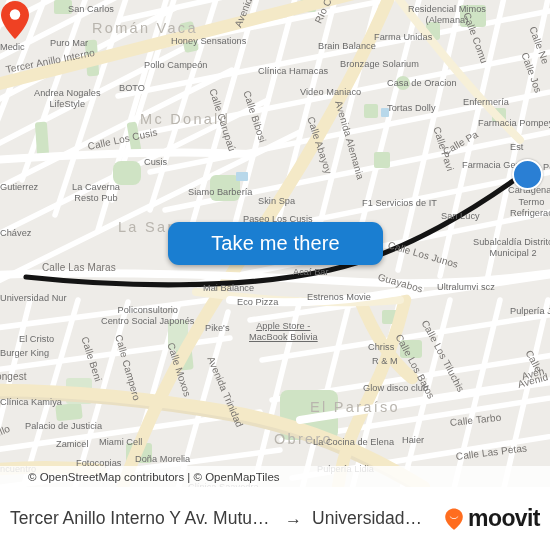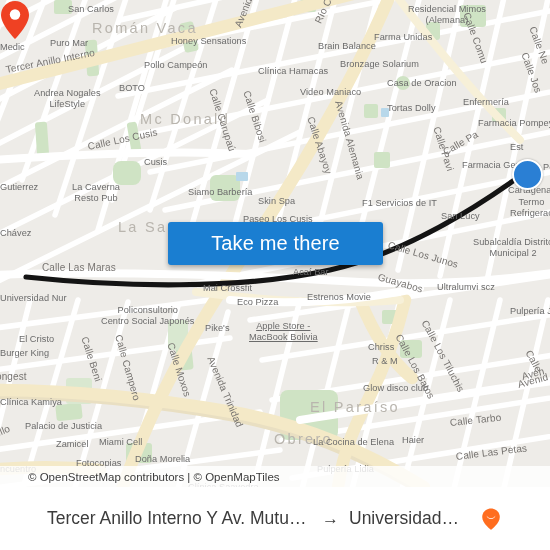--- a/index.html
+++ b/index.html
@@ -16,21 +16,21 @@
   .street{color:#777471;font-size:10px;letter-spacing:.1px;}
   .area{color:#b9b5ae;font-size:14.5px;letter-spacing:2.3px;font-weight:400;}
 
   
   #destPin{position:absolute;left:8px;top:248px;width:30px;height:40px;}
   #origDot{position:absolute;left:512px;top:159px;width:27px;height:27px;border-radius:50%;
            background:#2a7fd4;border:2.5px solid #fff;box-shadow:0 0 2px rgba(0,0,0,.35);}
 
   
   #cta{position:absolute;left:168px;top:222px;width:215px;height:43px;background:#1a7ed1;
-       border-radius:3px;box-shadow:0 2px 5px rgba(0,0,0,.32);color:#fff;font-size:20px;
+       border-radius:11px;box-shadow:0 2px 5px rgba(0,0,0,.32);color:#fff;font-size:20px;
        display:flex;align-items:center;justify-content:center;letter-spacing:.15px;cursor:pointer;}
 
   
   #attrib{position:absolute;left:0;top:466px;width:550px;height:21px;background:rgba(255,255,255,.82);
           color:#3b3b3b;font-size:11.5px;display:flex;align-items:center;padding-left:28px;box-sizing:border-box;}
 
   
   #footer{position:absolute;left:0;top:487px;width:550px;height:63px;background:#fff;
           display:flex;align-items:center;justify-content:center;gap:9px;}
   #footer .ftxt{color:#3c3c3c;font-size:17.5px;white-space:nowrap;overflow:hidden;text-overflow:ellipsis;}
@@ -261,21 +261,21 @@
 Centro Social Japonés</div>
         <div class="maplabel poi" style="left: 19px; top: 334px;">El Cristo</div>
         <div class="maplabel poi" style="left: 0px; top: 348px;">Burger King</div>
         <div class="maplabel poi" style="left: 0px; top: 397px;">Clínica Kamiya</div>
         <div class="maplabel poi" style="left: 25px; top: 421px;">Palacio de Justicia</div>
         <div class="maplabel poi" style="left: 56px; top: 439px;">Zamicel</div>
         <div class="maplabel poi" style="left: 99px; top: 437px;">Miami Cell</div>
         <div class="maplabel poi" style="left: 135px; top: 454px;">Doña Morelia</div>
         <div class="maplabel poi" style="left: 76px; top: 458px; text-align: center;">Fotocopias</div>
         <div class="maplabel poi" style="left: 293px; top: 267px;">Acaí Bar</div>
-        <div class="maplabel poi" style="left: 203px; top: 283px;">Mai Crossfit</div>
+        <div class="maplabel poi" style="left: 203px; top: 283px;">Mai Balance</div>
         <div class="maplabel poi" style="left: 237px; top: 297px;">Eco Pizza</div>
         <div class="maplabel poi" style="left: 307px; top: 292px;">Estrenos Movie</div>
         <div class="maplabel poi" style="left: 205px; top: 323px;">Pike's</div>
         <div class="maplabel poi two" style="left: 249px; top: 321px; text-decoration: underline;">Apple Store -
 MacBook Bolivia</div>
         <div class="maplabel poi" style="left: 368px; top: 342px;">Chriss</div>
         <div class="maplabel poi" style="left: 372px; top: 356px;">R &amp; M</div>
         <div class="maplabel poi" style="left: 363px; top: 383px;">Glow disco club</div>
         <div class="maplabel poi" style="left: 402px; top: 435px;">Haier</div>
         <div class="maplabel poi" style="left: 313px; top: 437px;">La Cocina de Elena</div>
@@ -300,16 +300,17 @@
 
   <div id="footer">
     <span class="ftxt" id="fOrigin">Tercer Anillo Interno Y Av. Mutuali…</span>
     <span class="arrow">→</span>
     <span class="ftxt" id="fDest">Universidad N…</span>
     <span id="brand">
       <svg width="24" height="24" viewBox="0 0 24 24">
         <path d="M12 1.5 C7 1.5 3.2 5.3 3.2 10.1 c0 6.4 8.8 12.9 8.8 12.9 s8.8 -6.5 8.8 -12.9 C20.8 5.3 17 1.5 12 1.5 z" fill="#ff6d1f"></path>
         <path d="M7.6 8.4 c1.2 3.4 7.6 3.4 8.8 0 c-0.4 4.6 -8.4 4.6 -8.8 0 z" fill="#ffffff"></path>
       </svg>
+      <span class="word">moovit</span>
     </span>
   </div>
 
 </div>
 
 </body></html>

